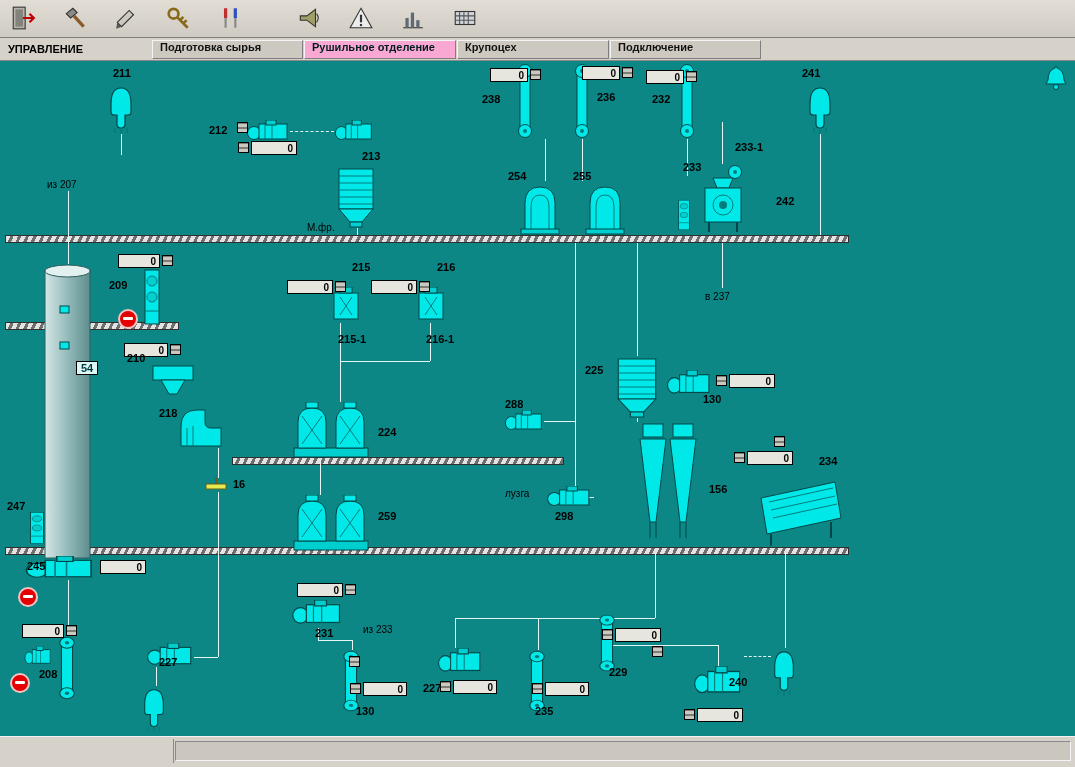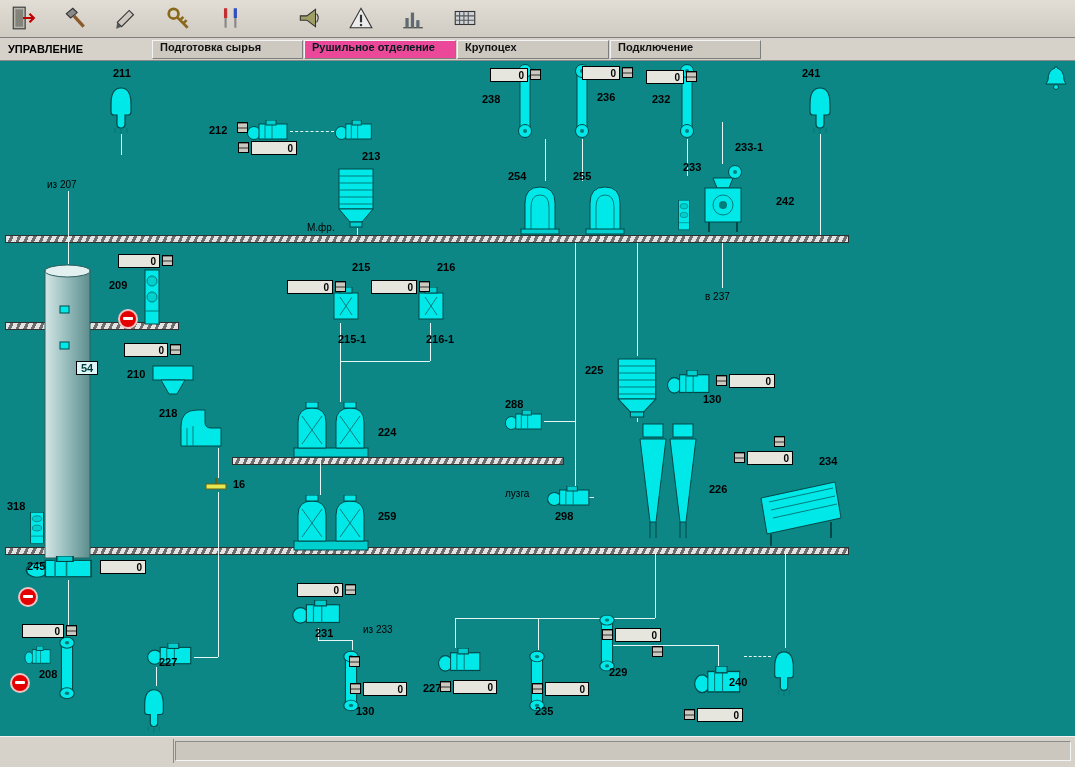--- a/index.html
+++ b/index.html
@@ -20,21 +20,21 @@
 
   
   .tabbar{position:absolute;left:0;top:38px;width:1075px;height:23px;
     background:#d6d2ca;border-bottom:1px solid #8a8a8a;box-sizing:border-box;}
   .ctl{position:absolute;left:8px;top:5px;font:bold 11px "Liberation Sans",sans-serif;color:#000;}
   .tab{position:absolute;top:2px;height:19px;background:#cdc9c1;
     border-top:1px solid #f4f4f4;border-left:1px solid #f4f4f4;
     border-right:1px solid #7e7e7e;border-bottom:1px solid #7e7e7e;
     box-sizing:border-box;font:bold 11px "Liberation Sans",sans-serif;color:#111;
     display:flex;align-items:flex-start;padding-left:7px;cursor:pointer;}
-  .tab.active{background:#ec4899;color:#001c1c;}
+  .tab.active{background:#f9a8d4;color:#001c1c;}
 
   
   .diagram{position:absolute;left:0;top:61px;width:1075px;height:675px;background:#0d8686;}
   .layer{position:absolute;left:0;top:0;width:1075px;height:767px;}
   .node{position:absolute;}
   .node svg{width:100%;height:100%;display:block;}
   .conv{position:absolute;height:6px;border:1px solid #2f2f2f;box-sizing:content-box;
     background:repeating-linear-gradient(115deg,#e3e3e3 0 4px,#6e6e6e 4px 7px);}
   .hline{position:absolute;height:1px;background:#e4f6f6;}
   .vline{position:absolute;width:1px;background:#e4f6f6;}
@@ -609,32 +609,32 @@
       <div class="dlabel" style="left: 573px; top: 170px;">255</div>
       <div class="dlabel" style="left: 683px; top: 161px;">233</div>
       <div class="dlabel" style="left: 735px; top: 141px;">233-1</div>
       <div class="dlabel" style="left: 776px; top: 195px;">242</div>
       <div class="dlabel" style="left: 802px; top: 67px;">241</div>
       <div class="dlabel" style="left: 352px; top: 261px;">215</div>
       <div class="dlabel" style="left: 437px; top: 261px;">216</div>
       <div class="dlabel" style="left: 338px; top: 333px;">215-1</div>
       <div class="dlabel" style="left: 426px; top: 333px;">216-1</div>
       <div class="dlabel" style="left: 109px; top: 279px;">209</div>
-      <div class="dlabel" style="left: 127px; top: 368px; text-align: center;">210</div>
+      <div class="dlabel" style="left: 127px; top: 352px; text-align: center;">210</div>
       <div class="dlabel" style="left: 159px; top: 407px;">218</div>
       <div class="dlabel" style="left: 233px; top: 478px;">16</div>
       <div class="dlabel" style="left: 378px; top: 426px;">224</div>
       <div class="dlabel" style="left: 378px; top: 510px;">259</div>
       <div class="dlabel" style="left: 505px; top: 398px;">288</div>
       <div class="dlabel" style="left: 585px; top: 364px;">225</div>
       <div class="dlabel" style="left: 703px; top: 393px;">130</div>
-      <div class="dlabel" style="left: 709px; top: 483px;">226</div>
+      <div class="dlabel" style="left: 709px; top: 483px;">156</div>
       <div class="dlabel" style="left: 555px; top: 510px;">298</div>
       <div class="dlabel" style="left: 819px; top: 455px;">234</div>
-      <div class="dlabel" style="left: 7px; top: 500px;">318</div>
+      <div class="dlabel" style="left: 7px; top: 500px;">247</div>
       <div class="dlabel" style="left: 27px; top: 560px;">245</div>
       <div class="dlabel" style="left: 39px; top: 668px;">208</div>
       <div class="dlabel" style="left: 159px; top: 656px;">227</div>
       <div class="dlabel" style="left: 301px; top: 627px; margin-left: 14px;">231</div>
       <div class="dlabel" style="left: 356px; top: 705px;">130</div>
       <div class="dlabel" style="left: 423px; top: 682px;">227</div>
       <div class="dlabel" style="left: 535px; top: 705px;">235</div>
       <div class="dlabel" style="left: 609px; top: 666px;">229</div>
       <div class="dlabel" style="left: 729px; top: 676px;">240</div>
       <div class="dlabel plain" style="left: 47px; top: 179px;">из 207</div>

